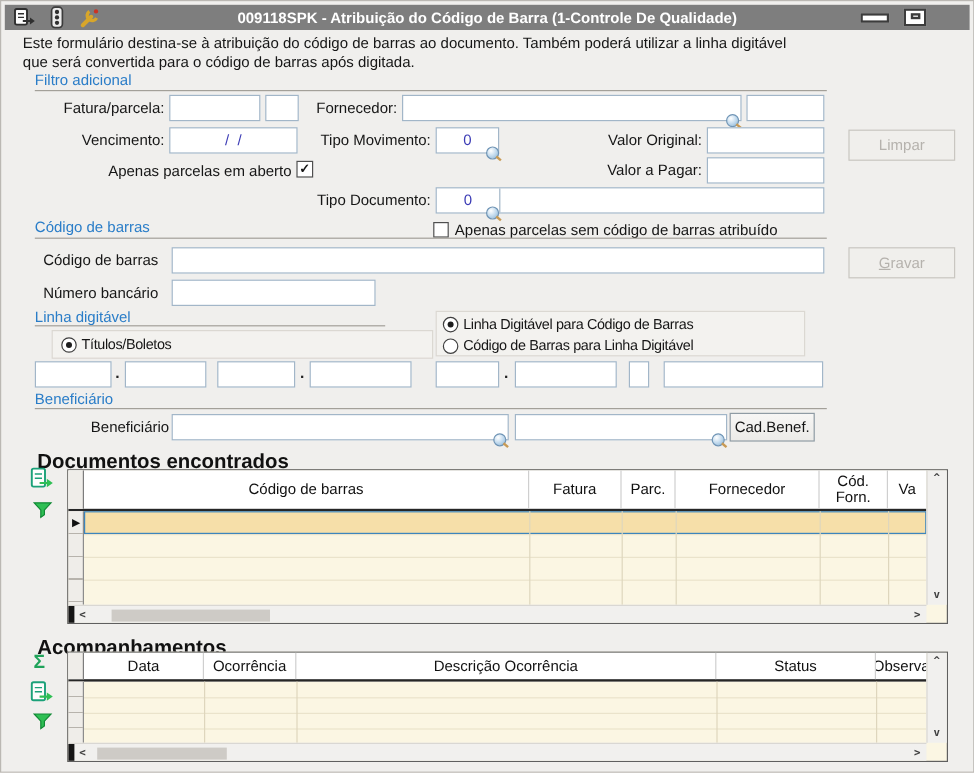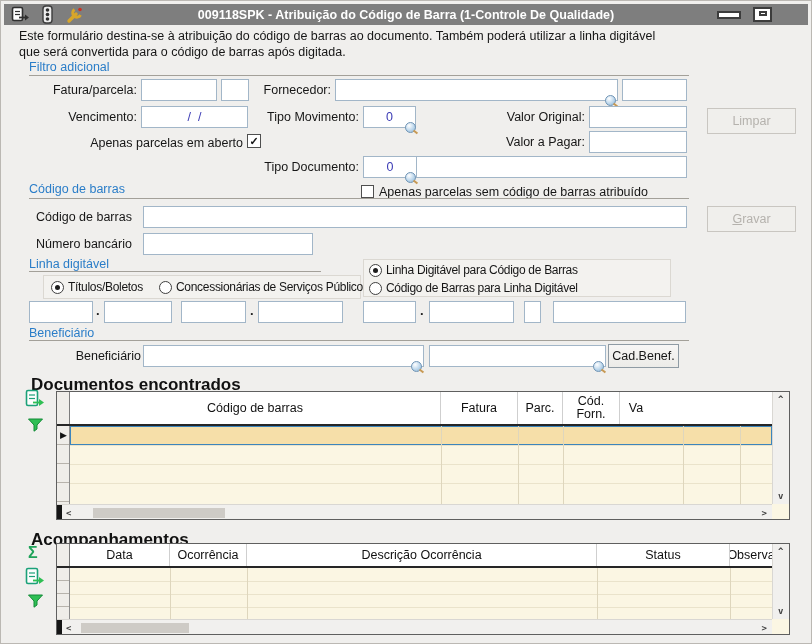--- a/index.html
+++ b/index.html
@@ -157,24 +157,20 @@
   <input class="i" style="left: 142px; top: 232px; width: 170px;" value="">
 
   <div class="s" style="left:28px;top:256px">Linha digitável</div>
   <div class="ln" style="left:28px;top:270px;width:292px"></div>
 
   <div class="fr" style="left:42px;top:274px;width:318px;height:24px"></div>
   <div class="ritem" style="left:50px;top:279px">
     <span class="rd on"></span>
     <span>Títulos/Boletos</span>
   </div>
-  <div class="ritem" style="left:158px;top:279px">
-    <span class="rd"></span>
-    <span>Concessionárias de Serviços Público</span>
-  </div>
 
   <div class="fr" style="left:362px;top:258px;width:308px;height:38px"></div>
   <div class="ritem" style="left:368px;top:280px">
     <span class="rd"></span>
     <span>Código de Barras para Linha Digitável</span>
   </div>
   <div class="ritem" style="left:368px;top:262px">
     <span class="rd on"></span>
     <span>Linha Digitável para Código de Barras</span>
   </div>
@@ -219,20 +215,21 @@
       <path d="M1.5,2 L15.5,2 L10,8 L10,12 L7,14.2 L7,8 Z" fill="#2fbf54" stroke="#128a36" stroke-width="1"></path>
     </svg>
   </span>
 
   <div class="g" style="left:55px;top:390px;width:734px;height:129px">
     <div class="gh" style="width:715px;height:34px">
       <div class="hc hcs" style="width:13px;flex:none"></div>
       <div class="hc" style="width:371px;flex:none">Código de barras</div>
       <div class="hc" style="width:77px;flex:none">Fatura</div>
       <div class="hc" style="width:45px;flex:none">Parc.</div>
+      <div class="hc" style="width:120px;flex:none">Fornecedor</div>
       <div class="hc wrap" style="width:57px;flex:none">Cód. Forn.</div>
       <div class="hc" style="width:32px;flex:none;border-right:none">Va</div>
     </div>
     <div class="gsel g1t" style="top:34px;height:78px"></div>
     <div class="selrow" style="left:13px;top:34px;width:702px;height:19px"></div>
     <div class="mk" style="left:3px;top:39px">▶</div>
     <div class="hl" style="left:13px;top:53px;width:702px"></div>
     <div class="hl" style="left:13px;top:72px;width:702px"></div>
     <div class="hl" style="left:13px;top:91px;width:702px"></div>
     <div class="vl" style="left:384px;top:34px;height:78px"></div>

